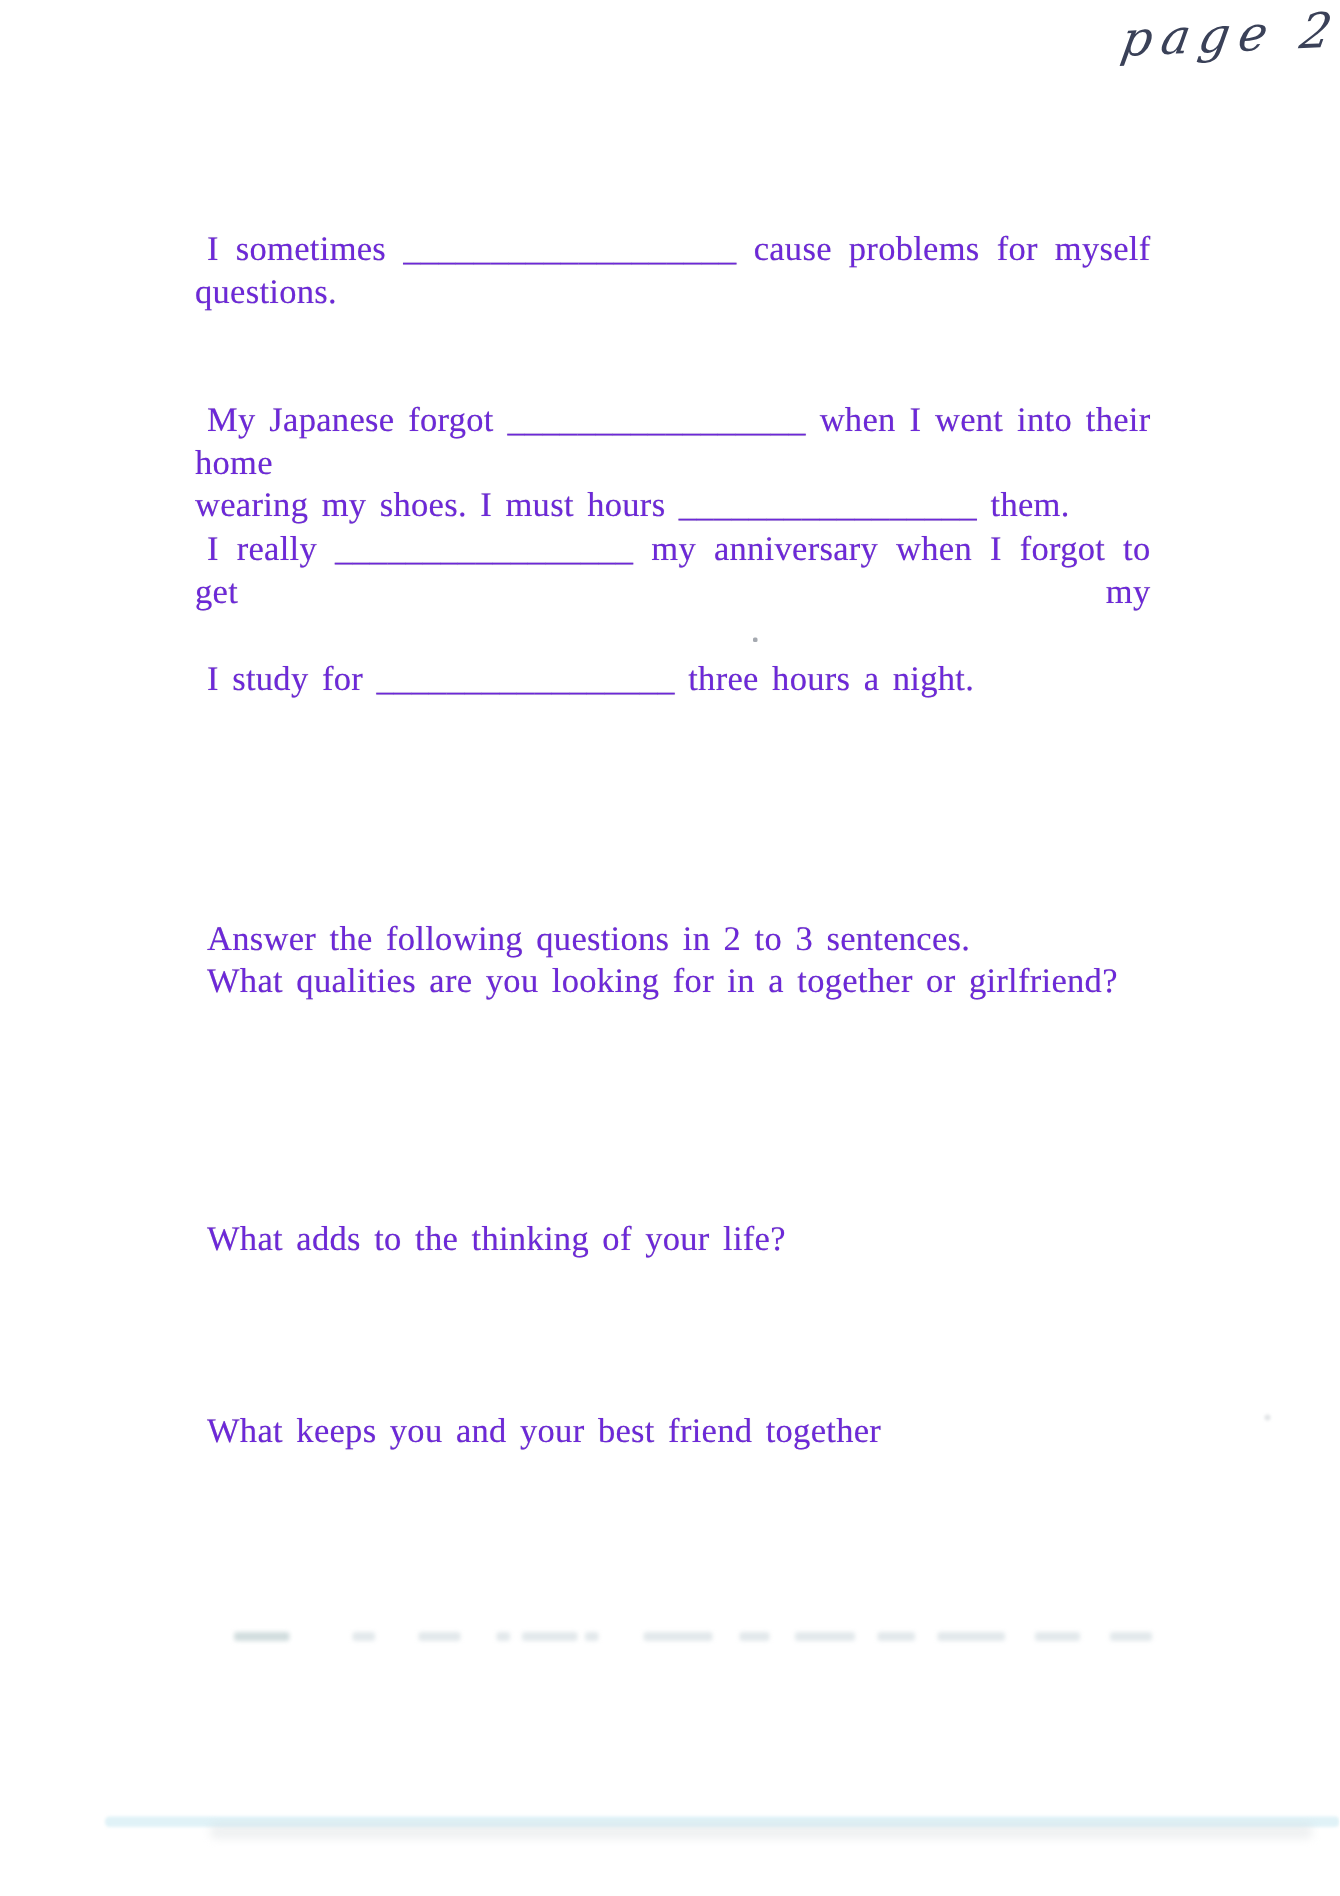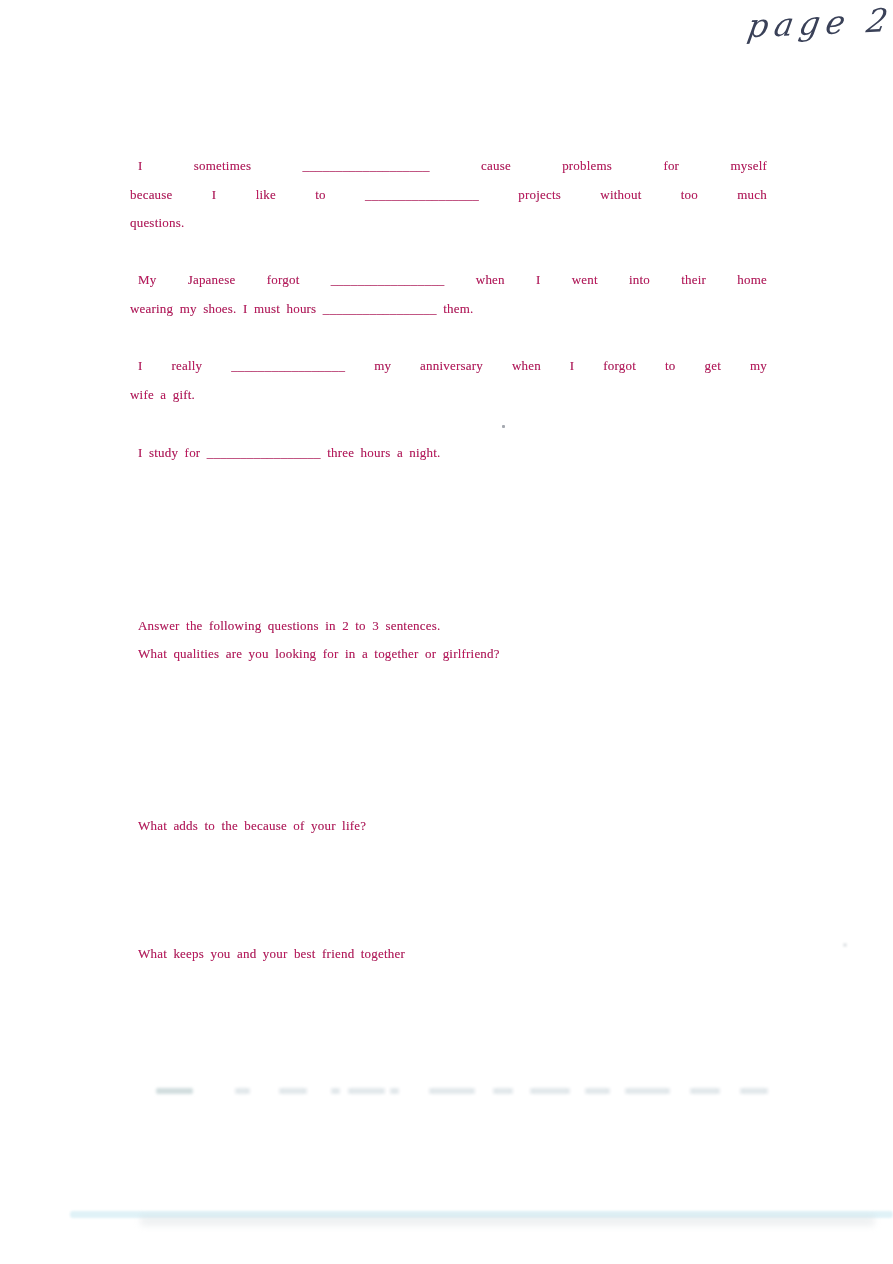--- a/index.html
+++ b/index.html
@@ -31,23 +31,23 @@
     letter-spacing: 6px;
     color: #3a4158;
     transform: rotate(-2.5deg) skewX(-12deg);
     white-space: nowrap;
   }
   
   .para {
     position: absolute;
     left: 130px;
     width: 637px;
-    font-size: 13px;
+    font-size: 23px;
     line-height: 28.5px;
-    color: #be185d;
+    color: #6d28d9;
     word-spacing: 3px;
     letter-spacing: 0.2px;
     text-shadow: 0 0 0.5px rgba(71, 75, 81, 0.45);
   }
   .line { display: block; }
   .j {            
     text-align: justify;
     text-align-last: justify;
   }
   .i { text-indent: 8px; }   
@@ -81,48 +81,46 @@
 </style>
 </head>
 <body>
 
 <div class="page">
 
   <div class="handwriting">page 2</div>
 
   <div class="para" style="top:152px">
     <span class="line j i">I sometimes ___________________ cause problems for myself</span>
-    <span class="line j">because I like to _________________ projects without too much</span>
     <span class="line">questions.</span>
   </div>
 
   <div class="para" style="top:266px">
     <span class="line j i">My Japanese forgot _________________ when I went into their home</span>
     <span class="line">wearing my shoes. I must hours _________________ them.</span>
   </div>
 
   <div class="para" style="top:352px">
     <span class="line j i">I really _________________ my anniversary when I forgot to get my</span>
-    <span class="line">wife a gift.</span>
   </div>
 
   <div class="para" style="top:439px">
     <span class="line i">I study for _________________ three hours a night.</span>
   </div>
 
   <div class="para" style="top:612px">
     <span class="line i">Answer the following questions in 2 to 3 sentences.</span>
   </div>
 
   <div class="para" style="top:640px">
     <span class="line i">What qualities are you looking for in a together or girlfriend?</span>
   </div>
 
   <div class="para" style="top:812px">
-    <span class="line i">What adds to the because of your life?</span>
+    <span class="line i">What adds to the thinking of your life?</span>
   </div>
 
   <div class="para" style="top:940px">
     <span class="line i">What keeps you and your best friend together</span>
   </div>
 
   <div class="artifact speck-1"></div>
   <div class="artifact speck-2"></div>
 
   <div class="artifact bleed-blob bleed-strong" style="left:156px;width:37px"></div>

